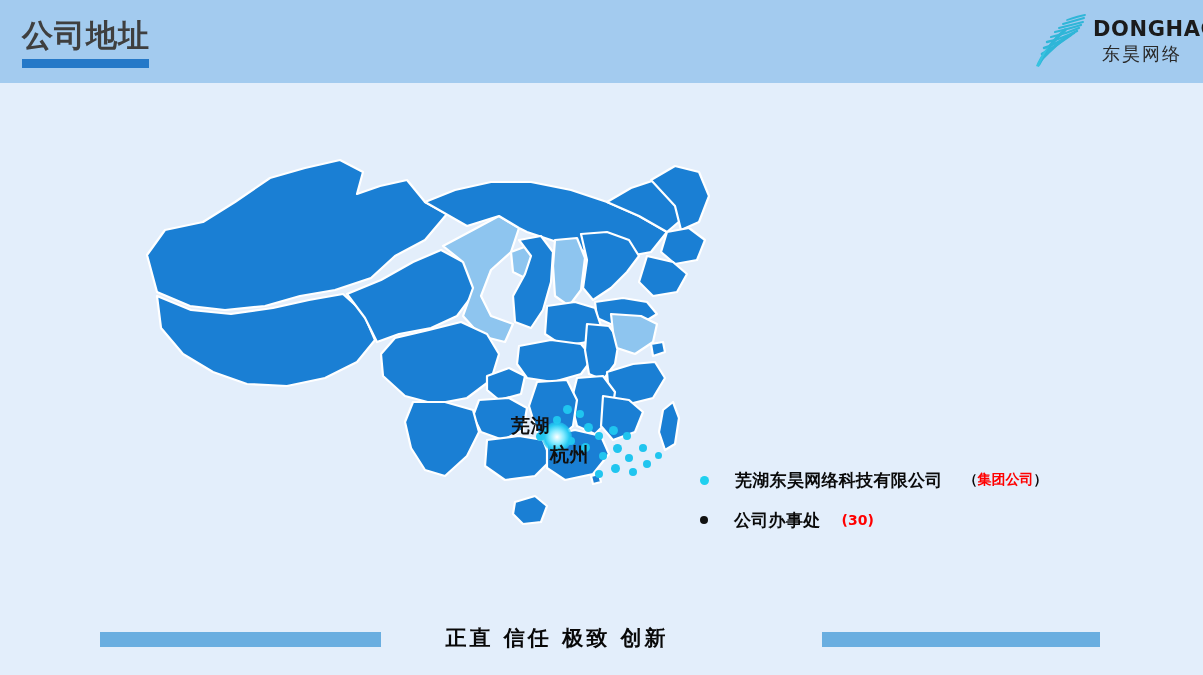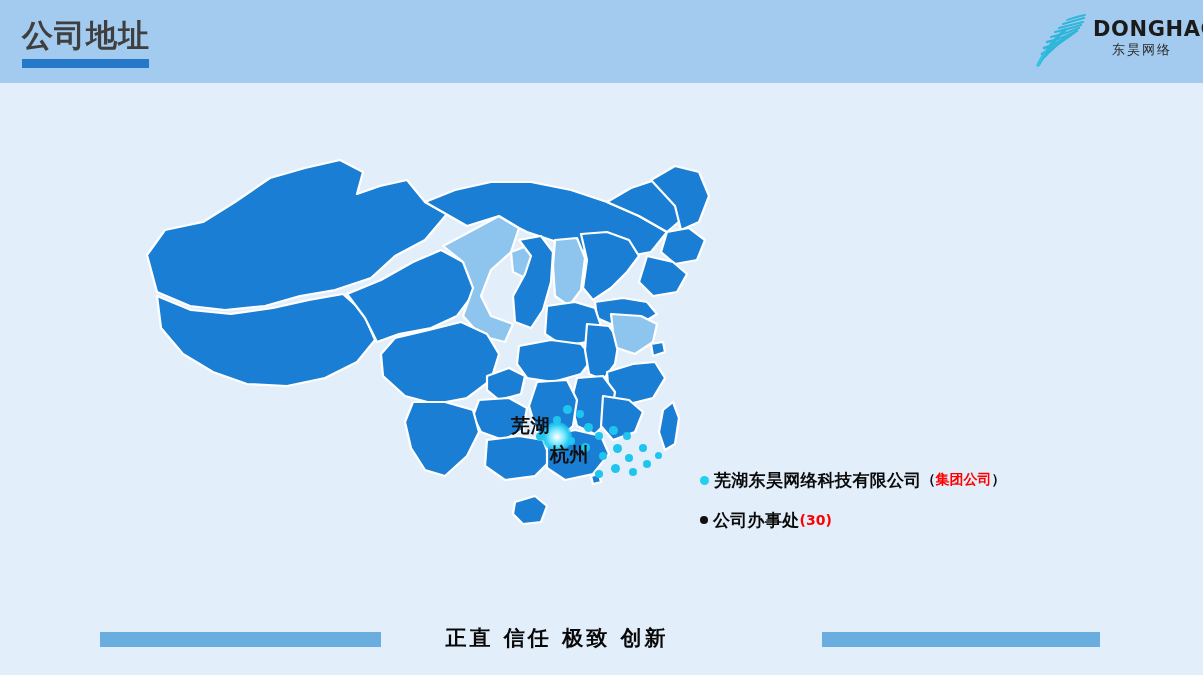--- a/index.html
+++ b/index.html
@@ -60,21 +60,21 @@
     text-align: center;
   }
   .logo-name {
     font-size: 21px;
     font-weight: bold;
     color: #1b1b1b;
     letter-spacing: 0.6px;
     line-height: 1.05;
   }
   .logo-sub {
-    font-size: 13px;
+    font-size: 18px;
     color: #2a2a2a;
     letter-spacing: 2px;
     line-height: 1.5;
   }
 
   
   .map-stage {
     position: absolute;
     left: 95px;
     top: 110px;
@@ -116,20 +116,21 @@
     position: absolute;
     left: 700px;
     top: 460px;
     width: 470px;
   }
   .legend-item {
     display: flex;
     align-items: center;
     height: 40px;
     white-space: nowrap;
+    gap: 21px;
   }
   .legend-bullet {
     width: 9px; height: 9px;
     border-radius: 50%;
     margin-right: 5px;
     flex: none;
   }
   .legend-bullet.cyan  { background: #1fd0ef; }
   .legend-bullet.blue  { background: #2f7fd0; }
   .legend-bullet.black { background: #111111; width: 8px; height: 8px; }

